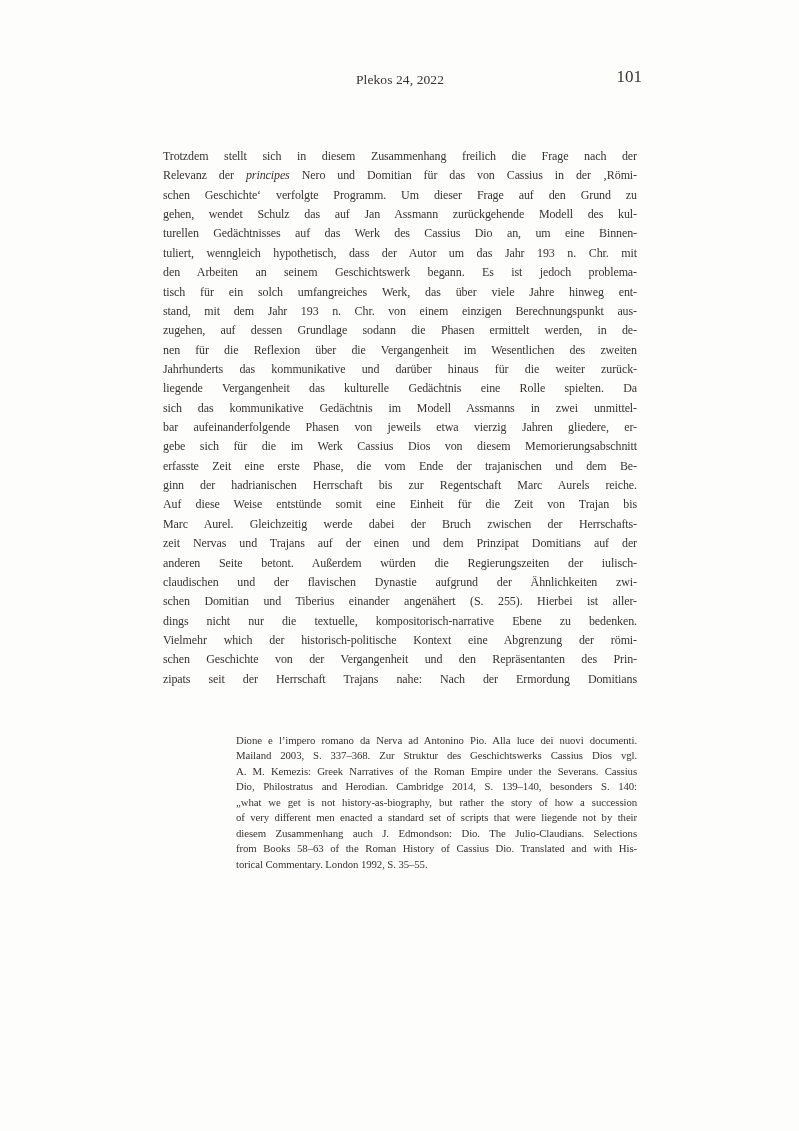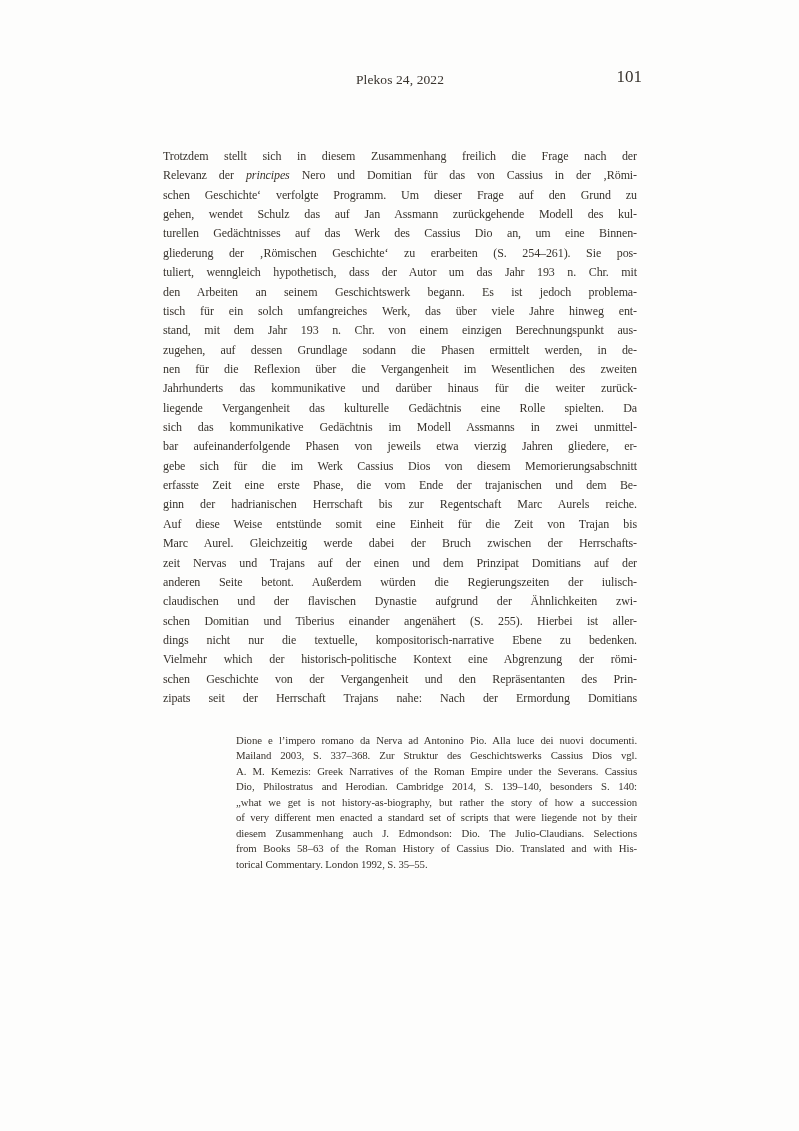--- a/index.html
+++ b/index.html
@@ -75,21 +75,20 @@
 <div class="sheet">
   <div class="journal">Plekos 24, 2022</div>
   <div class="pagenum">101</div>
 
   <main class="body-block">
       <div class="body-line">Trotzdem stellt sich in diesem Zusammenhang freilich die Frage nach der</div>
       <div class="body-line"><span>Relevanz der </span><span class="italic">principes</span><span> Nero und Domitian für das von Cassius in der ‚Römi-</span></div>
       <div class="body-line">schen Geschichte‘ verfolgte Programm. Um dieser Frage auf den Grund zu</div>
       <div class="body-line">gehen, wendet Schulz das auf Jan Assmann zurückgehende Modell des kul-</div>
       <div class="body-line">turellen Gedächtnisses auf das Werk des Cassius Dio an, um eine Binnen-</div>
-      <div class="body-line">gliederung der ‚Römischen Geschichte‘ zu erarbeiten (S. 254–261). Sie pos-</div>
       <div class="body-line">tuliert, wenngleich hypothetisch, dass der Autor um das Jahr 193 n. Chr. mit</div>
       <div class="body-line">den Arbeiten an seinem Geschichtswerk begann. Es ist jedoch problema-</div>
       <div class="body-line">tisch für ein solch umfangreiches Werk, das über viele Jahre hinweg ent-</div>
       <div class="body-line">stand, mit dem Jahr 193 n. Chr. von einem einzigen Berechnungspunkt aus-</div>
       <div class="body-line">zugehen, auf dessen Grundlage sodann die Phasen ermittelt werden, in de-</div>
       <div class="body-line">nen für die Reflexion über die Vergangenheit im Wesentlichen des zweiten</div>
       <div class="body-line">Jahrhunderts das kommunikative und darüber hinaus für die weiter zurück-</div>
       <div class="body-line">liegende Vergangenheit das kulturelle Gedächtnis eine Rolle spielten. Da</div>
       <div class="body-line">sich das kommunikative Gedächtnis im Modell Assmanns in zwei unmittel-</div>
       <div class="body-line">bar aufeinanderfolgende Phasen von jeweils etwa vierzig Jahren gliedere, er-</div>

